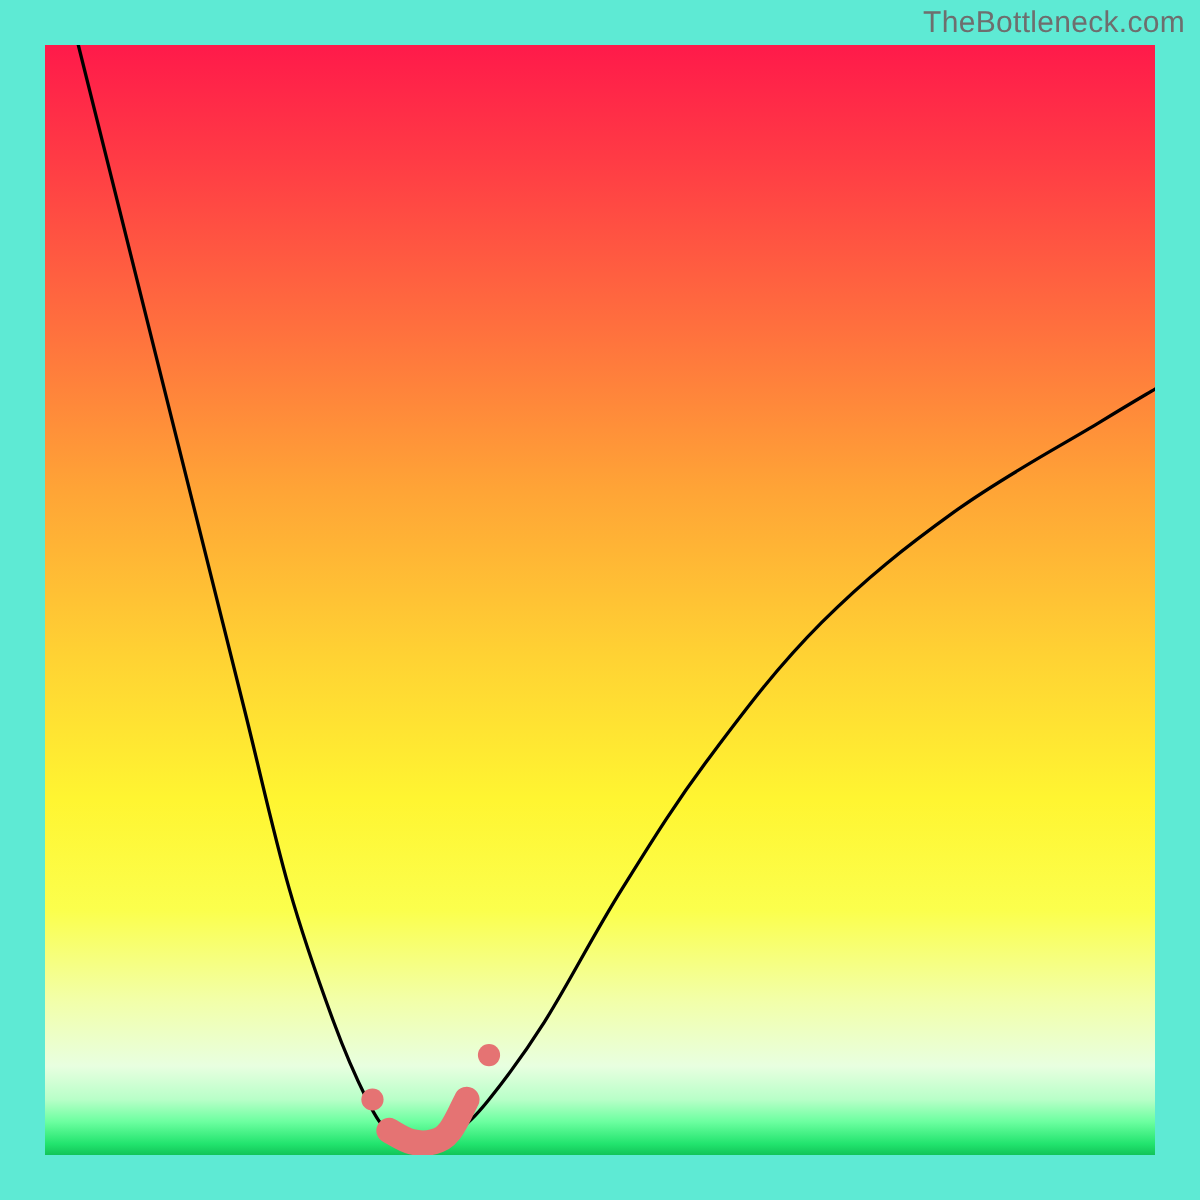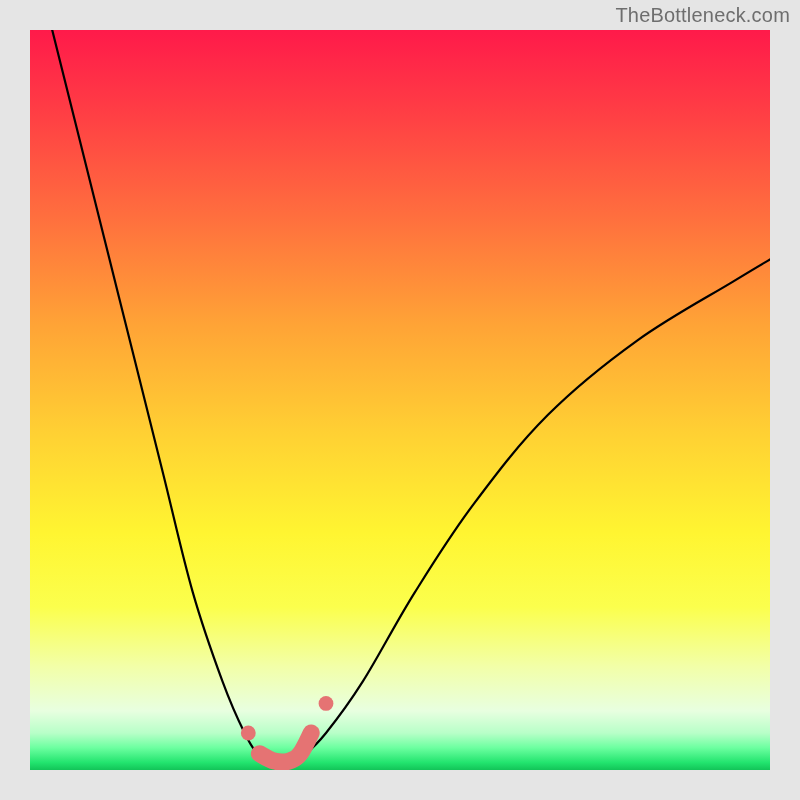--- a/index.html
+++ b/index.html
@@ -10,21 +10,21 @@
     background: #000;
     font-family: Arial, Helvetica, sans-serif;
     overflow: hidden;
   }
   .frame {
     position: absolute;
     left: 0;
     top: 0;
     width: 800px;
     height: 800px;
-    background: #e5e5e5;
+    background: #5eead4;
   }
   .plot {
     position: absolute;
     left: 30px;
     top: 30px;
     width: 740px;
     height: 740px;
     overflow: hidden;
   }
   .gradient {

